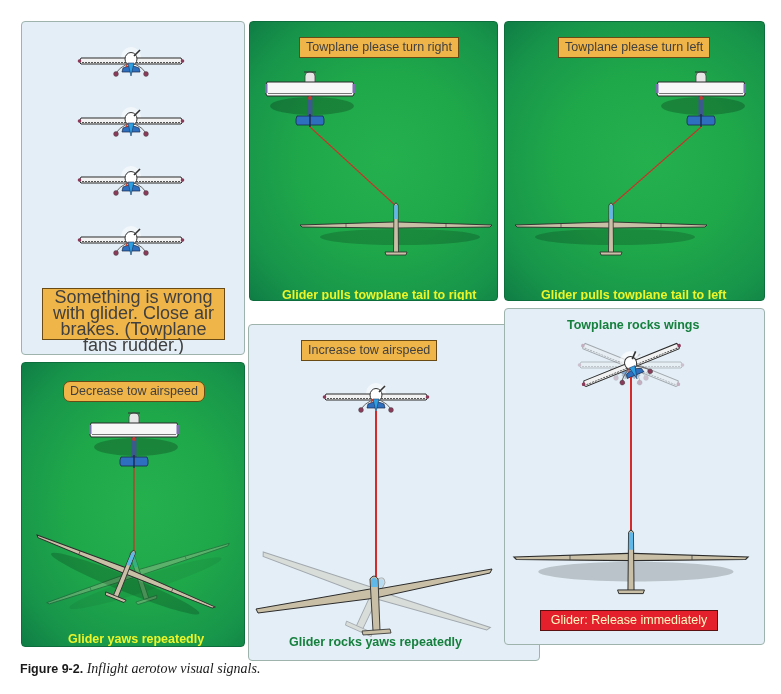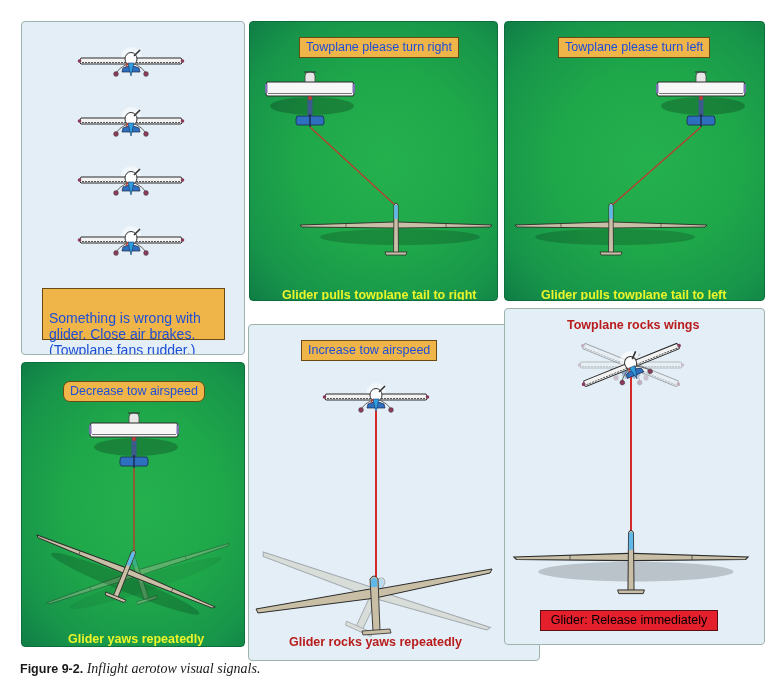--- a/index.html
+++ b/index.html
@@ -1,26 +1,26 @@
 <!DOCTYPE html>
 <html><head>
 <meta charset="utf-8">
 <style>
   html, body { margin: 0; padding: 0; background: #ffffff; }
   body { width: 781px; height: 694px; position: relative; overflow: hidden; font-family: "Liberation Sans", sans-serif; }
   .panel { position: absolute; box-sizing: border-box; border-radius: 4px; overflow: hidden; }
   .panel.light { background: #e3eef6; border: 1px solid #9fb3ad; }
   .panel.green { background: radial-gradient(ellipse at 55% 50%, #25b04e 0%, #1fa84a 45%, #17944a 80%, #0f7d45 100%); border: 1px solid #0d6d3c; }
   .panel svg.art { position: absolute; left: 0; top: 0; }
-  .label-box { position: absolute; background: #f0b548; border: 1px solid #6a4a14; color: #1d4ed8; font-size: 12.5px; line-height: 15px; box-sizing: border-box; padding: 2px 6px; white-space: nowrap; }
-  .label-box.multi { white-space: normal; padding: 21px 6px; font-size: 14px; line-height: 16px; }
-  .label-box.red { background: #e3202b; border: 1px solid #5a1010; color: #000000; }
+  .label-box { position: absolute; background: #f0b548; border: 1px solid #6a4a14; color: #404040; font-size: 12.5px; line-height: 15px; box-sizing: border-box; padding: 2px 6px; white-space: nowrap; }
+  .label-box.multi { white-space: normal; padding: 0 6px; font-size: 18px; line-height: 16px; text-align: center; }
+  .label-box.red { background: #e3202b; border: 1px solid #5a1010; color: #fef9c3; }
   .caption-text { position: absolute; font-weight: bold; font-size: 12.5px; white-space: nowrap; }
   .caption-text.yellow { color: #ecf52a; margin-top: 16px; }
-  .caption-text.blue { color: #b91c1c; }
+  .caption-text.blue { color: #15803d; }
   #figure-caption { position: absolute; left: 20px; top: 661px; font-size: 12.5px; color: #1a1a1a; white-space: nowrap; }
   #figure-caption .fig-num { font-weight: bold; font-family: "Liberation Sans", sans-serif; }
   #figure-caption .fig-desc { font-style: italic; font-family: "Liberation Serif", serif; font-size: 14px; }
 </style>
 </head>
 <body>
 
 <svg width="0" height="0" style="position:absolute">
   <defs>
 

